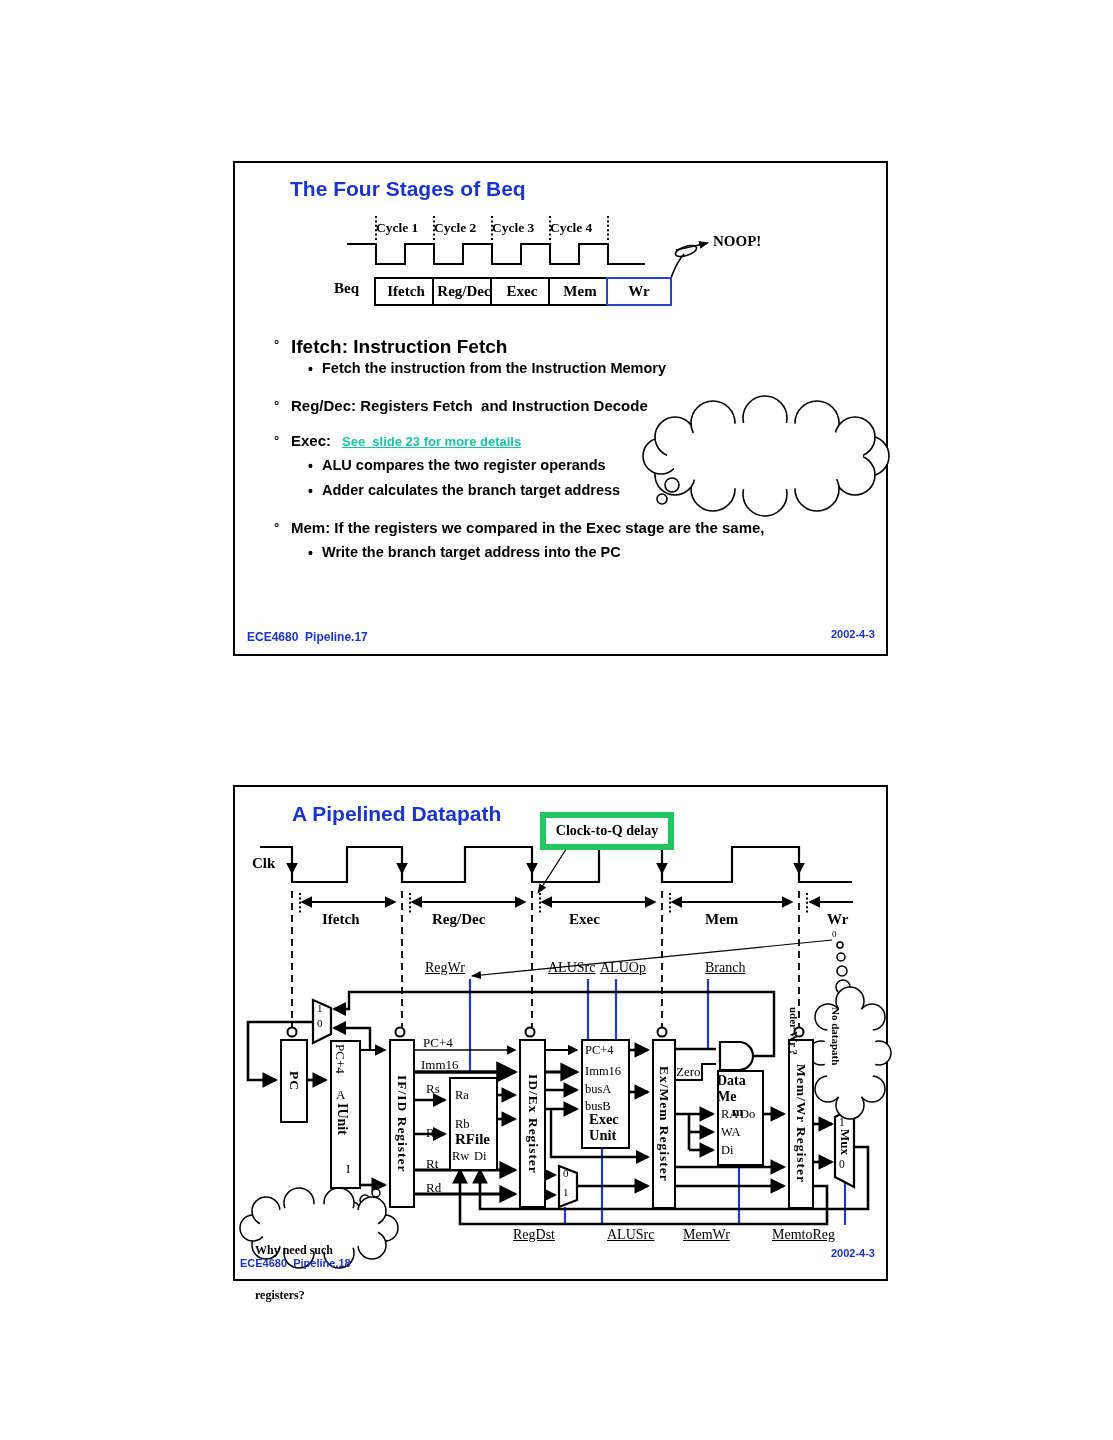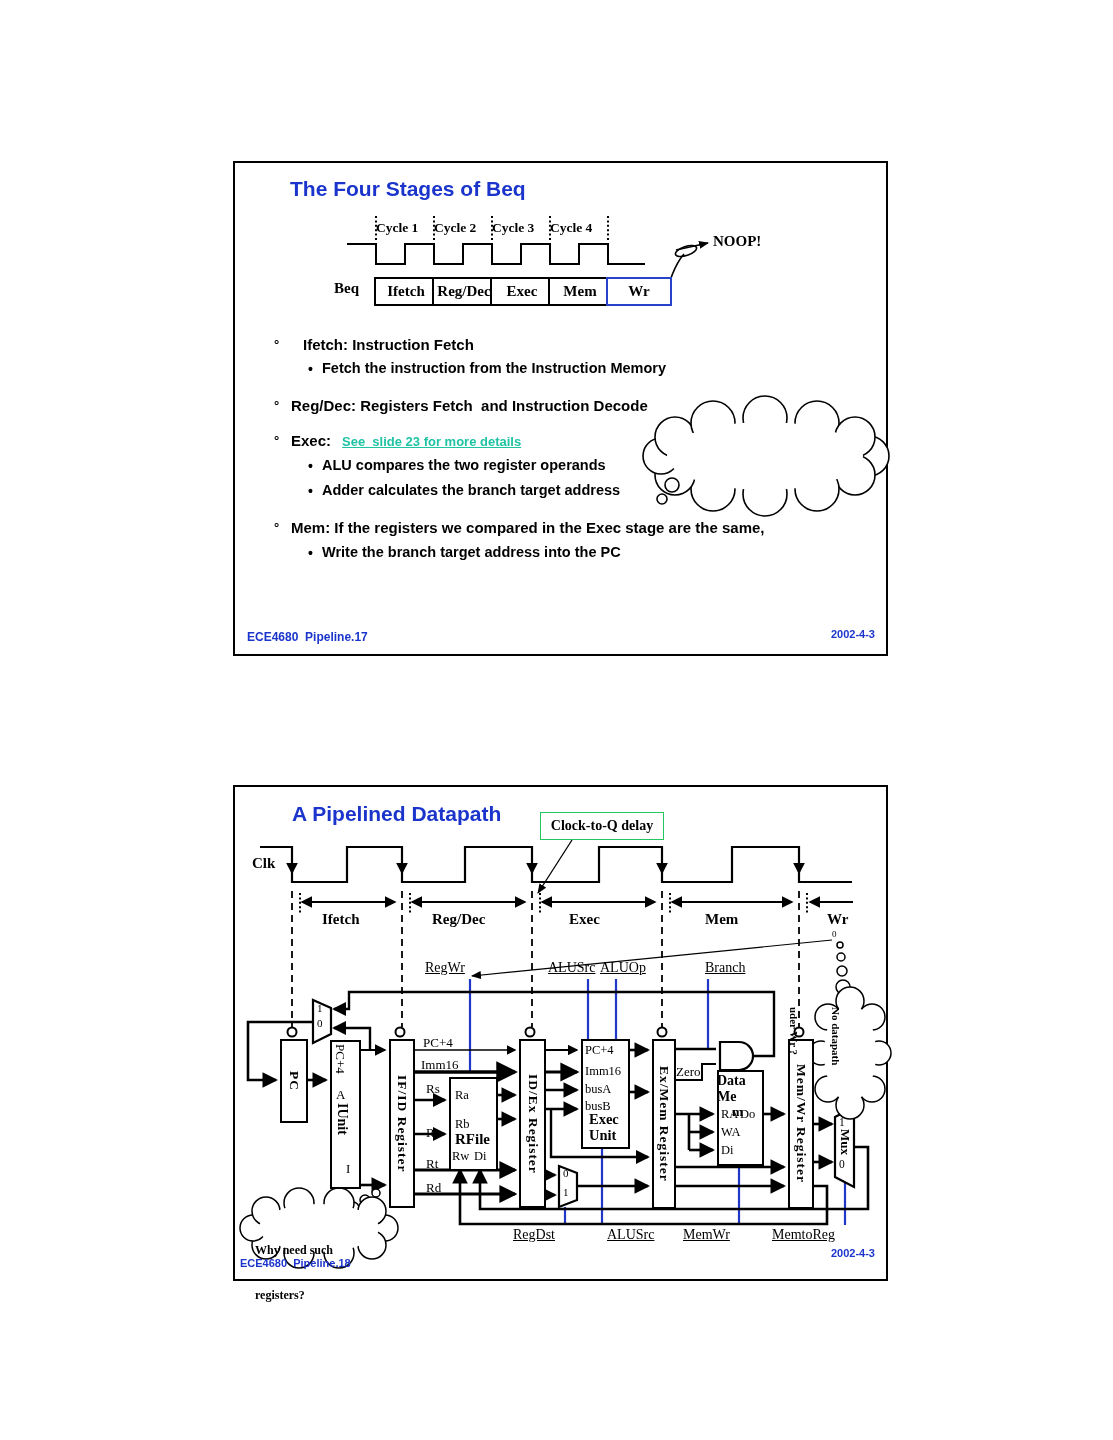--- a/index.html
+++ b/index.html
@@ -16,21 +16,21 @@
   .blue{color:#1b35cc;}
   .teal{color:#1fc3a4;}
   .u{text-decoration:underline;}
   .vert{writing-mode:vertical-rl;}
   .cell{position:absolute;border:2px solid #000;background:#fff;display:flex;align-items:center;
         justify-content:center;font-family:"Liberation Serif",serif;font-weight:bold;font-size:15px;}
   .reg{position:absolute;border:2.5px solid #000;background:#fff;display:flex;align-items:center;
        justify-content:center;}
   .reg .vert{font-family:"Liberation Serif",serif;font-weight:bold;font-size:13.5px;letter-spacing:1px;}
   .bx{position:absolute;border:2.5px solid #000;background:#fff;}
-  .callout{position:absolute;border:1px solid #22c55e;background:#fff;display:flex;align-items:center;
+  .callout{position:absolute;border:6px solid #22c55e;background:#fff;display:flex;align-items:center;
         justify-content:center;font-family:"Liberation Serif",serif;font-weight:bold;font-size:14px;}
   .ctr{text-align:left;}
   svg{position:absolute;left:0;top:0;overflow:visible;}
 </style>
 </head>
 <body>
 
 <div id="page">
 
   <div id="slide1" class="slide">
@@ -83,21 +83,21 @@
     <span class="t serb" style="left:99px;top:117px;font-size:15px;">Beq</span>
     <div class="cell" style="left:139px;top:114px;width:60px;height:25px;">Ifetch</div>
     <div class="cell" style="left:197px;top:114px;width:60px;height:25px;">Reg/Dec</div>
     <div class="cell" style="left:255px;top:114px;width:60px;height:25px;">Exec</div>
     <div class="cell" style="left:313px;top:114px;width:60px;height:25px;">Mem</div>
     <div class="cell" style="left:371px;top:114px;width:62px;height:25px;border-color:#2643cc;">Wr</div>
 
     <span class="t serb" style="left:478px;top:70px;font-size:15px;">NOOP!</span>
 
     <span class="t sansb" style="left:39px;top:174px;font-size:13px;">°</span>
-    <span class="t sansb" style="left:68px;top:173px;font-size:15px;">Ifetch: Instruction Fetch</span>
+    <span class="t sansb" style="left:56px;top:173px;font-size:19px;">Ifetch: Instruction Fetch</span>
 
     <span class="t sansb" style="left:73px;top:198px;font-size:14px;">•</span>
     <span class="t sansb" style="left:87px;top:197px;font-size:14.5px;">Fetch the instruction from the Instruction Memory</span>
 
     <span class="t sansb" style="left:39px;top:235px;font-size:13px;">°</span>
     <span class="t sansb" style="left:56px;top:234px;font-size:15px;">Reg/Dec: Registers Fetch  and Instruction Decode</span>
 
     <span class="t sansb" style="left:39px;top:270px;font-size:13px;">°</span>
     <span class="t sansb" style="left:56px;top:269px;font-size:15px;">Exec:</span>
     <span class="t sansb teal u" style="left:107px;top:271px;font-size:13px;">See  slide 23 for more details</span>

